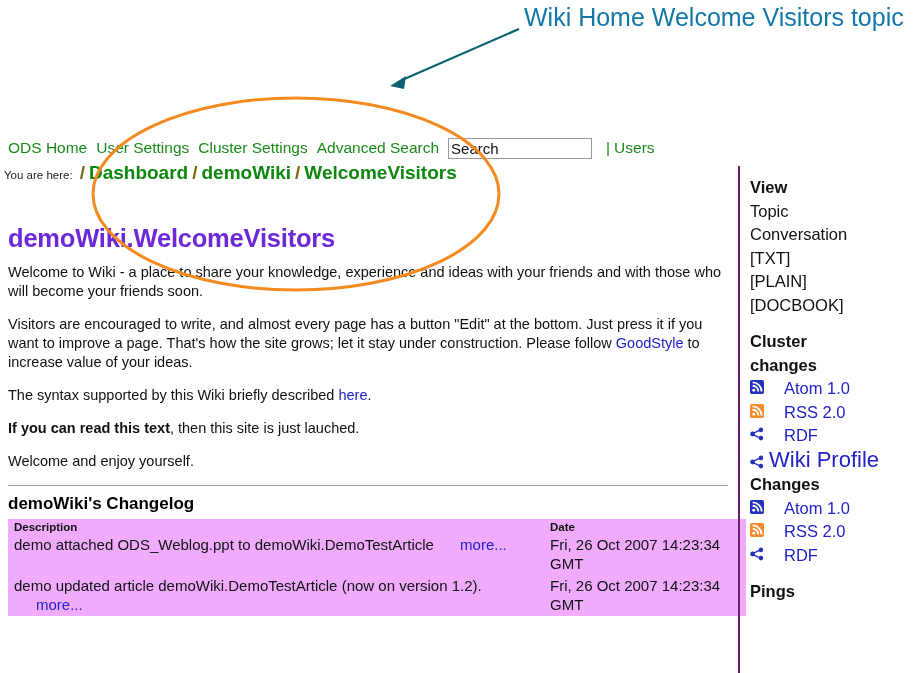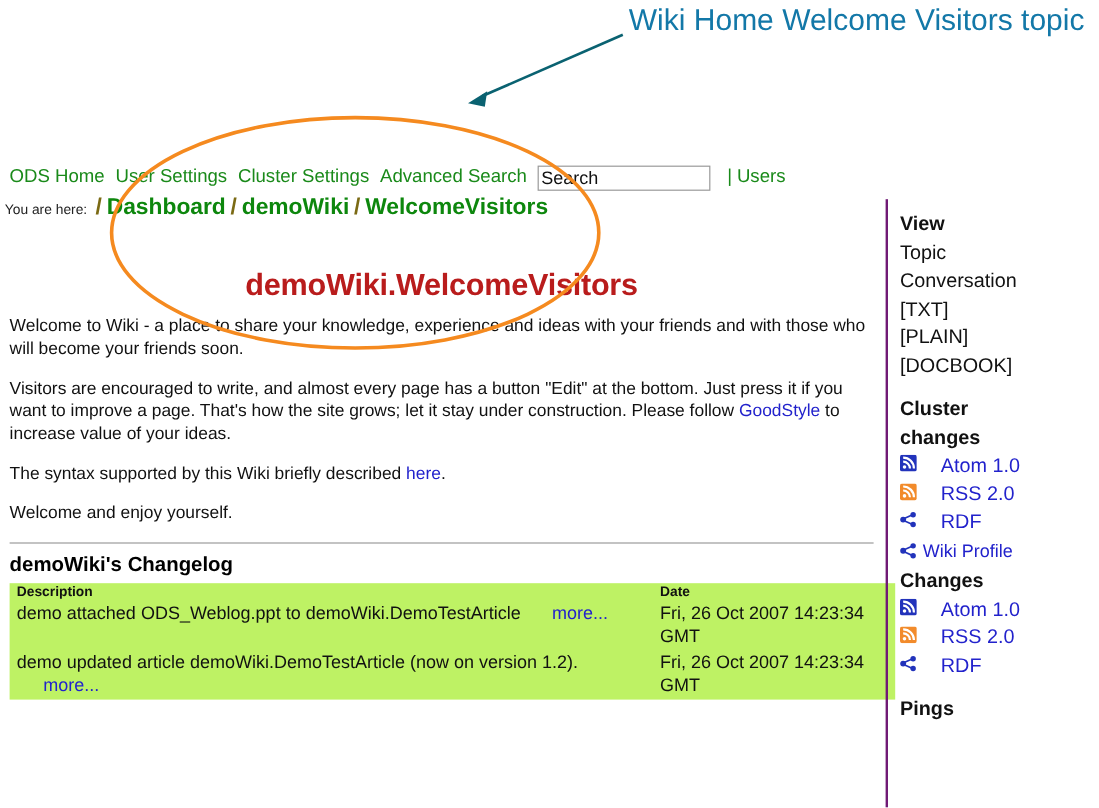--- a/index.html
+++ b/index.html
@@ -105,24 +105,23 @@
   #main-col {
     position: absolute;
     left: 0; top: 56px;
     width: 738px;
     height: 485px;
     padding: 0 10px 0 8px;
   }
   #page-title {
     margin: 0;
     padding: 36px 0 10px 0;
-    text-align: center;
     font-size: 25.5px;
     font-weight: bold;
-    color: #b91c1c;
+    color: #6d28d9;
     letter-spacing: -0.2px;
   }
   .body-para {
     margin: 0 0 14px 0;
     font-size: 14.5px;
     line-height: 19px;
     color: #111;
   }
   .body-para a, .inline-link {
     color: #2222cc;
@@ -138,21 +137,21 @@
 
   #changelog-title {
     margin: 0 0 5px 0;
     font-size: 17px;
     font-weight: bold;
     color: #000;
   }
   #changelog-table {
     width: 738px;
     border-collapse: collapse;
-    background: #bef264;
+    background: #f0abfc;
     table-layout: fixed;
   }
   #changelog-table th {
     text-align: left;
     font-size: 11.5px;
     font-weight: bold;
     color: #111;
     padding: 2px 6px 1px 6px;
   }
   #changelog-table td {
@@ -193,21 +192,21 @@
     font-size: 16.5px;
     line-height: 23.5px;
     color: #2222cc;
     text-decoration: none;
     display: flex;
     align-items: center;
     gap: 20px;
   }
   .side-link .lbl { white-space: nowrap; }
   .side-wrap {
-    font-size: 15px;
+    font-size: 22px;
     line-height: 23.5px;
     color: #2222cc;
     text-decoration: none;
     display: block;
   }
   .feed-ico { flex: 0 0 auto; display: block; }
 
   
   #highlight-ellipse { }
 </style>
@@ -247,20 +246,23 @@
       </p>
 
       <p class="body-para">
         <span>Visitors are encouraged to write, and almost every page has a button "Edit" at the bottom. Just press it if you want to improve a page. That's how the site grows; let it stay under construction. Please follow </span><a class="inline-link" href="#">GoodStyle</a><span> to increase value of your ideas.</span>
       </p>
 
       <p class="body-para">
         <span>The syntax supported by this Wiki briefly described </span><a class="inline-link" href="#">here</a><span>.</span>
       </p>
 
+      <p class="body-para">
+        <b>If you can read this text</b><span>, then this site is just lauched.</span>
+      </p>
 
       <p class="body-para">
         <span>Welcome and enjoy yourself.</span>
       </p>
 
       <hr id="content-rule">
 
       <h2 id="changelog-title">demoWiki's Changelog</h2>
 
       <table id="changelog-table">

